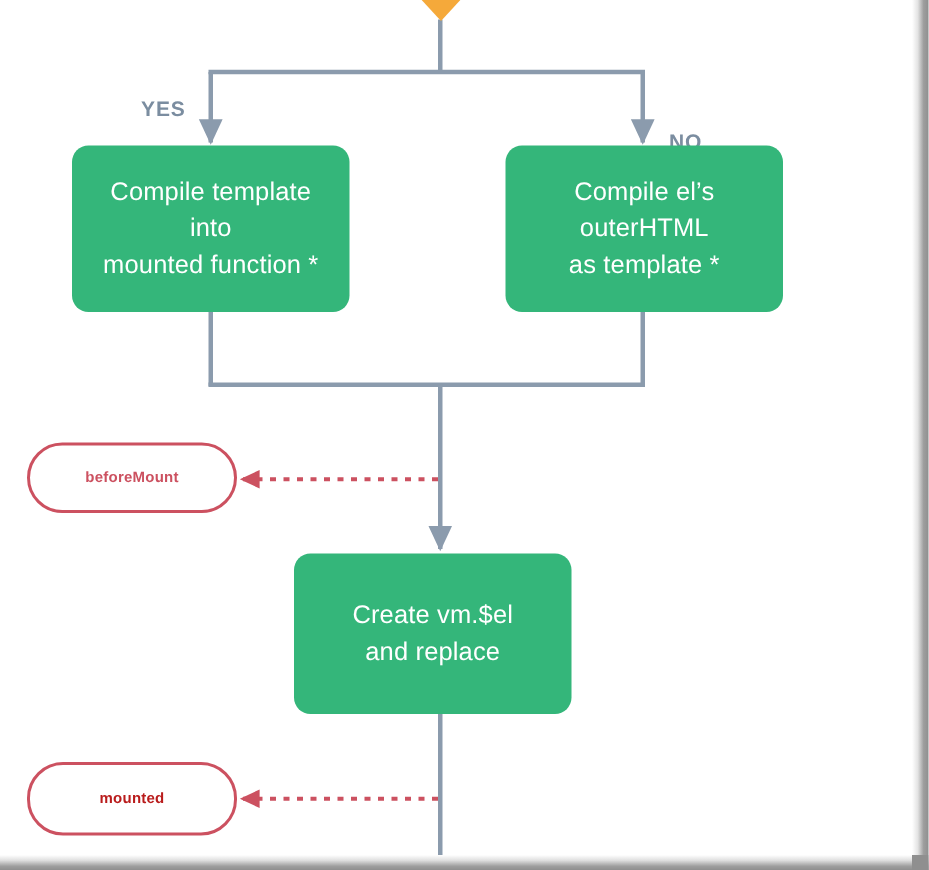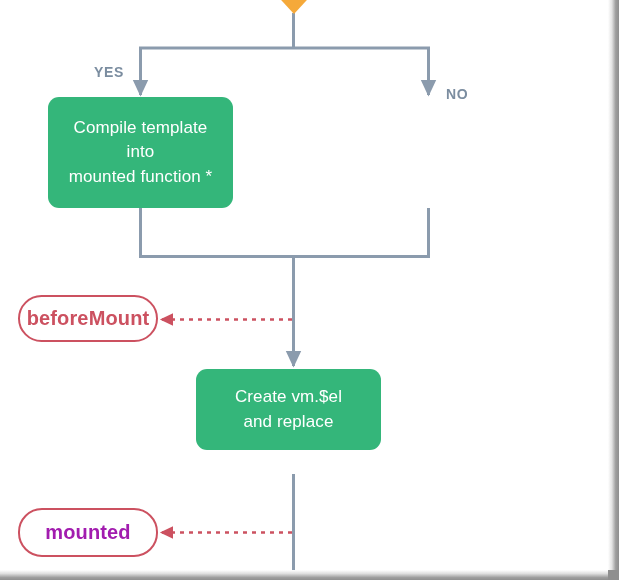--- a/index.html
+++ b/index.html
@@ -86,21 +86,21 @@
   
   .hook-pill {
     position: absolute;
     box-sizing: border-box;
     border-radius: 24px;
     background: #ffffff;
     display: flex;
     align-items: center;
     justify-content: center;
     text-align: center;
-    font-size: 20px;
+    font-size: 10px;
     font-weight: bold;
     letter-spacing: .15px;
   }
 
   
   .branch-label {
     position: absolute;
     font-size: 14px;
     font-weight: bold;
     letter-spacing: .6px;
@@ -153,33 +153,40 @@
   <div class="branch-label" style="left:446px; top:64px;margin-top:22px;">NO</div>
 
   <div class="proc-box" style="left:48px; top:97px; width:185px; height:111px; background:#34b67a;">
     <div>
       <div>Compile template</div>
       <div>into</div>
       <div>mounted function *</div>
     </div>
   </div>
 
+  <div class="proc-box" style="left:337px; top:97px; width:185px; height:111px; background:#34b67a;">
+    <div>
+      <div>Compile el’s</div>
+      <div>outerHTML</div>
+      <div>as template *</div>
+    </div>
+  </div>
 
-  <div class="proc-box" style="left:196px; top:369px; width:185px; height:81px; background:#34b67a;">
+  <div class="proc-box" style="left:196px; top:369px; width:185px; height:107px; background:#34b67a;">
     <div>
       <div>Create vm.$el</div>
       <div>and replace</div>
     </div>
   </div>
 
   <div class="hook-pill" style="left:18px; top:295px; width:140px; height:47px; border:2.4px solid #cc5160; color:#cc5160;">
     <span>beforeMount</span>
   </div>
 
-  <div class="hook-pill" style="left:18px; top:508px; width:140px; height:49px; border:2.4px solid #cc5160; color:#a21caf;text-align:right;">
+  <div class="hook-pill" style="left:18px; top:508px; width:140px; height:49px; border:2.4px solid #cc5160; color:#b91c1c;text-align:right;">
     <span>mounted</span>
   </div>
 
   <div id="edge-right"></div>
   <div id="edge-bottom"></div>
   <div id="edge-corner"></div>
 
 </div>
 
 </body></html>

